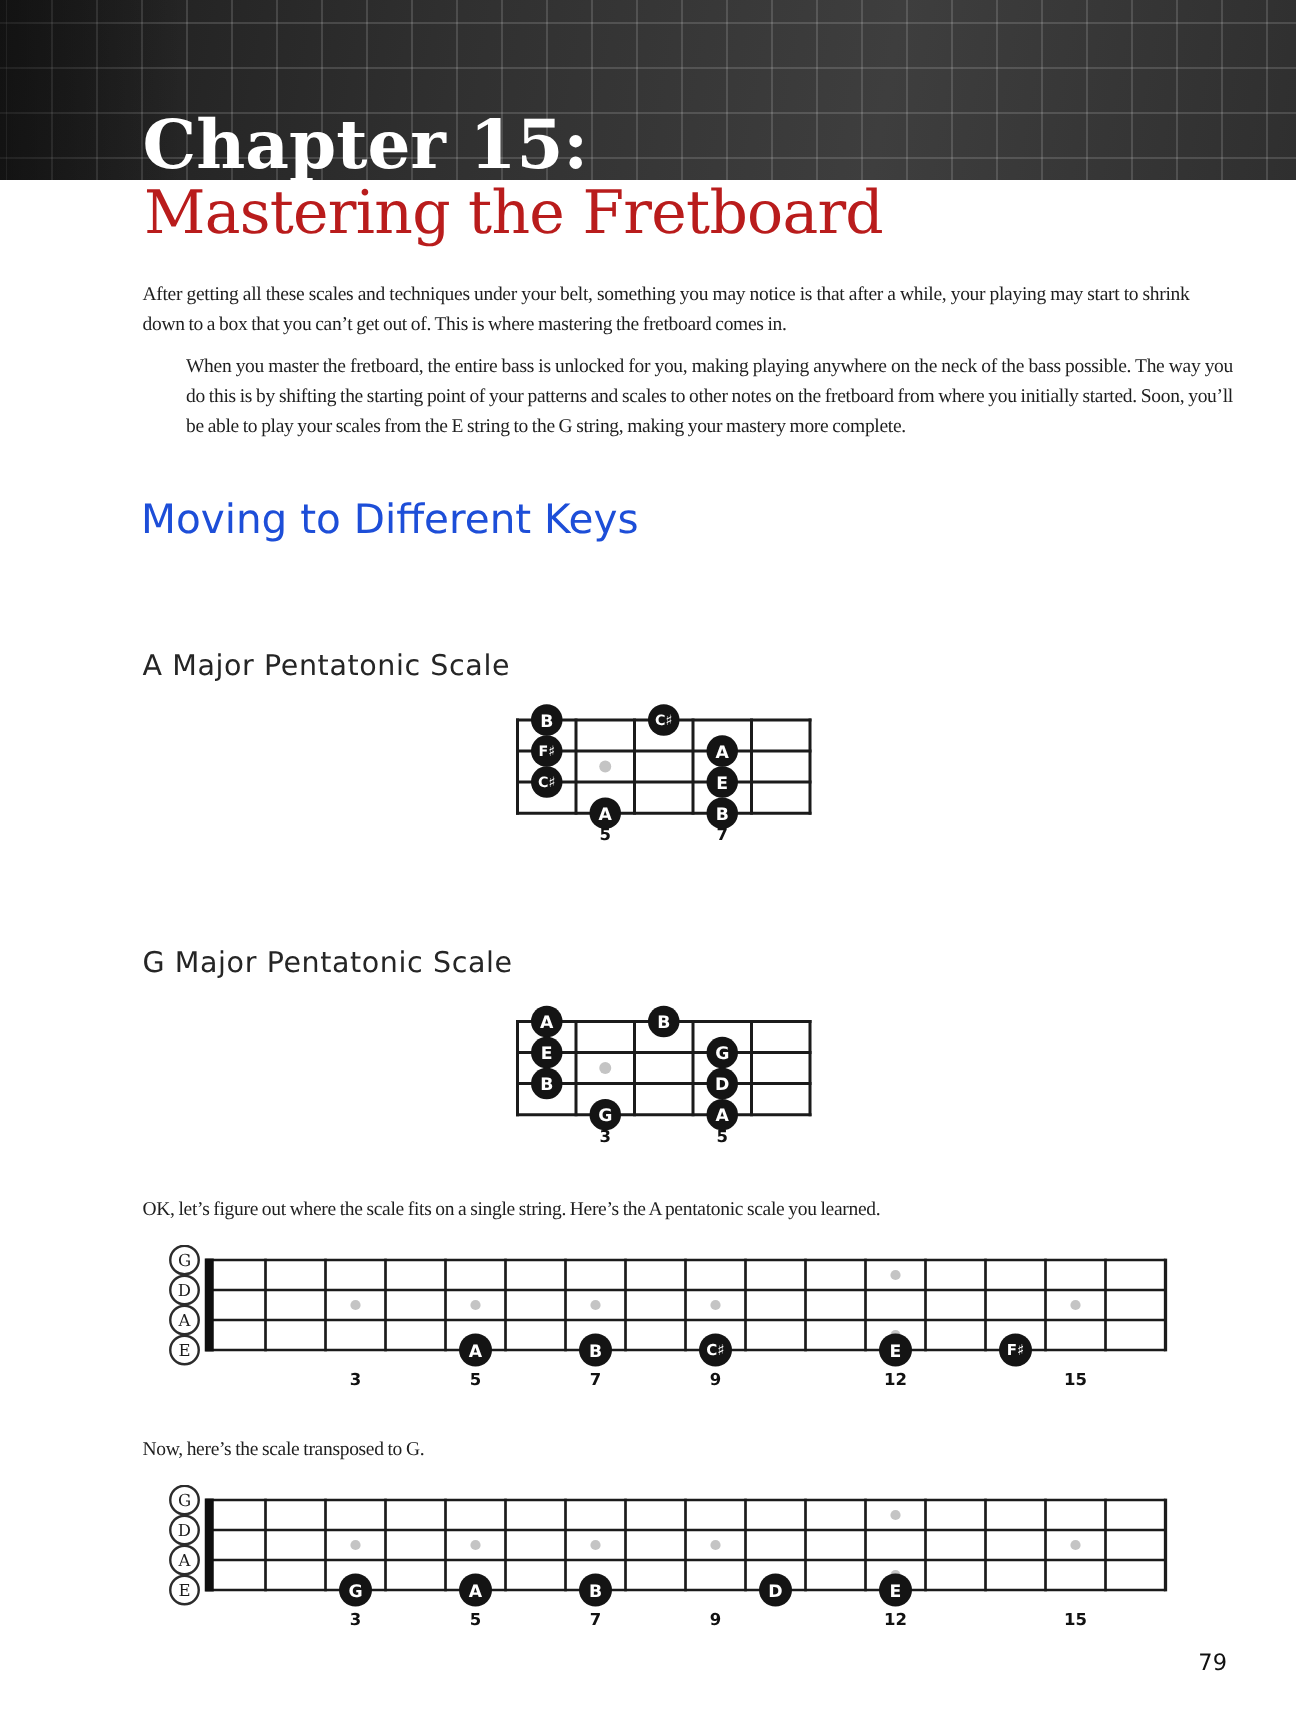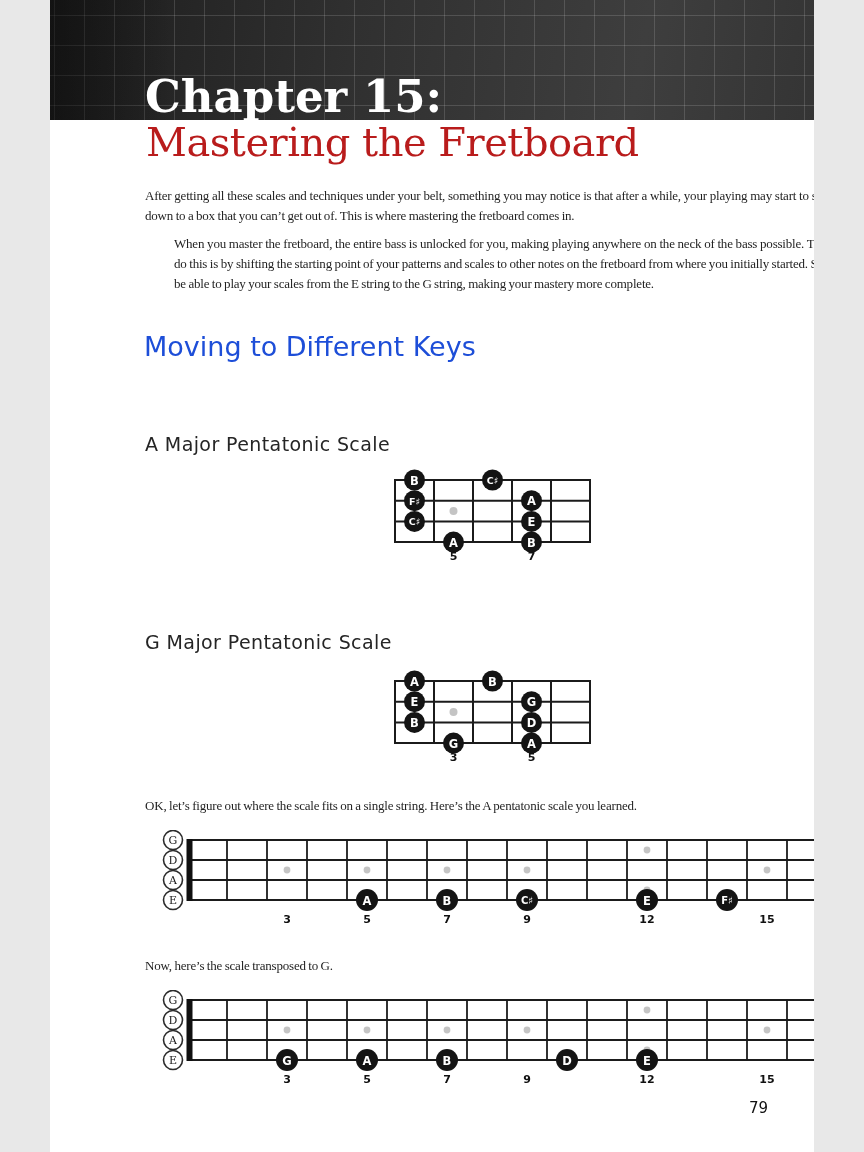--- a/index.html
+++ b/index.html
@@ -1,17 +1,17 @@
 <!DOCTYPE html>
 <html><head>
 <meta charset="utf-8">
 <style>
   html,body { margin:0; padding:0; background:#e8e8e8; }
   .page {
-    position:relative; width:764px; height:1152px; margin:0 auto;
+    position:relative; width:864px; height:1152px; margin:0 auto;
     background:#ffffff; overflow:hidden;
     font-family:"Liberation Serif", serif; color:#1f1f1f;
   }
   
   .band {
     position:absolute; top:0; left:0; width:864px; height:120px;
     background-image:
       linear-gradient(90deg, rgba(10,10,10,0.55) 0%, rgba(10,10,10,0) 14%),
       repeating-linear-gradient(90deg, rgba(255,255,255,0.14) 0 1px, transparent 1px 30px),
       repeating-linear-gradient(0deg, rgba(255,255,255,0.14) 0 1px, transparent 1px 30px),

